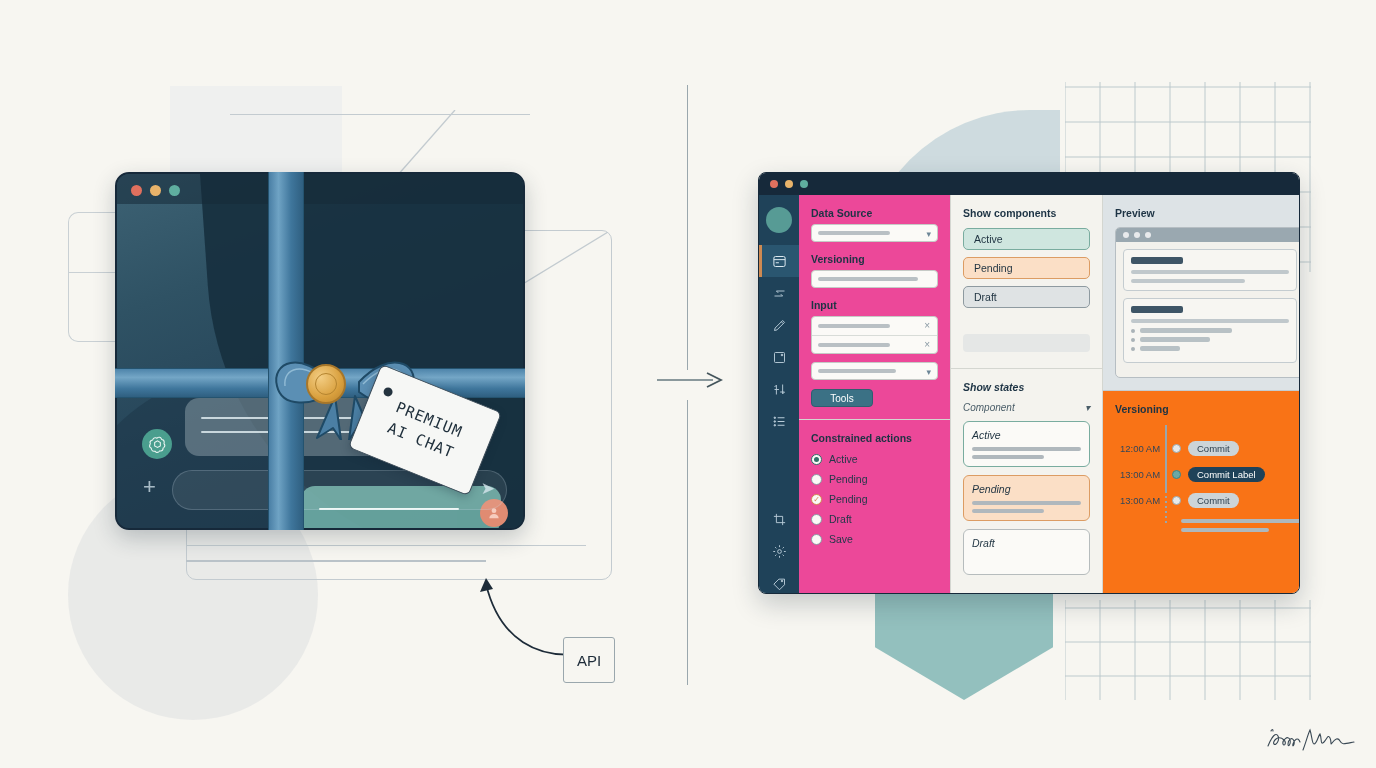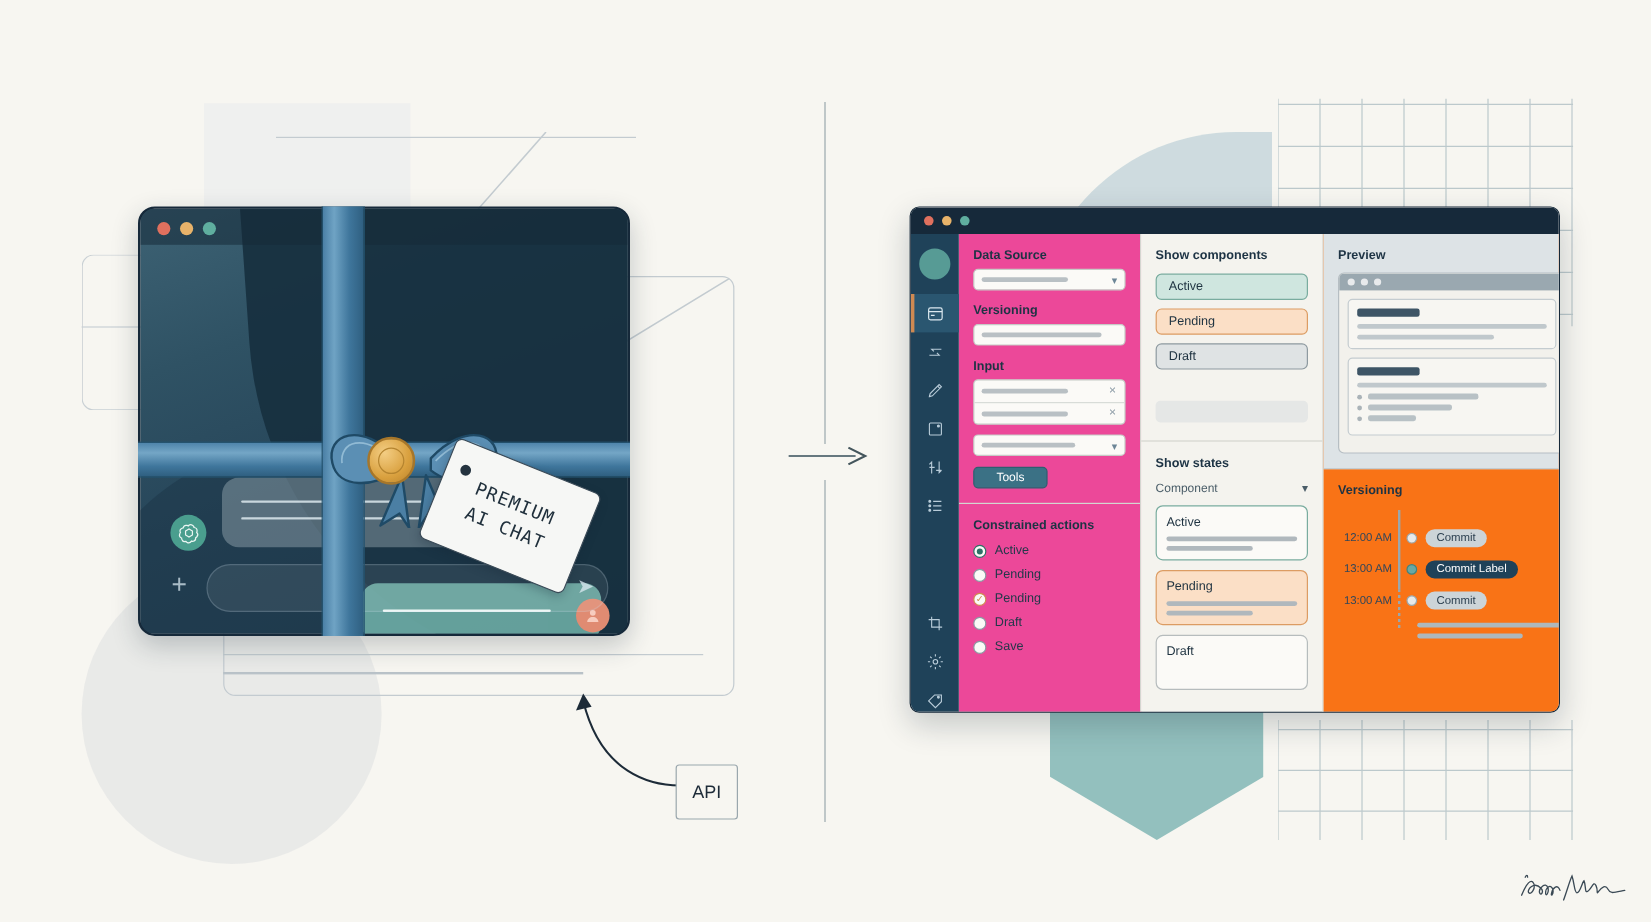--- a/index.html
+++ b/index.html
@@ -195,21 +195,21 @@
     width: 11px; height: 11px; border-radius:50%; border:1.5px solid #8b9aa3; flex:0 0 11px;
     display:flex; align-items:center; justify-content:center; background:#fbfaf7;
   }
   .radio.sel { border-color:#2f7168; }
   .radio.sel::after { content:""; width:5px; height:5px; border-radius:50%; background:#2f7168; }
   .radio.check { border-color:#d08a50; color:#d08a50; font-size: 8px; }
 
   
   .col-comp { width: 152px; flex:0 0 152px; background:#f4f3ee; border-right:1px solid #d4d6d0; display:flex; flex-direction:column; }
   .comp-top { padding: 12px; border-bottom: 1px solid #d4d6d0; flex:1; }
-  .comp-bottom { padding: 12px; }
+  .comp-bottom { padding: 12px; font-style: italic; }
   .chip {
     height: 22px; border-radius: 5px; display:flex; align-items:center; padding: 0 10px;
     font-size: 10.5px; margin-bottom: 7px; color:#1e3240;
   }
   .chip.active { background:#cfe6df; border:1px solid #79ac9f; }
   .chip.pending { background:#fbdfc6; border:1px solid #dc9c63; }
   .chip.draft { background:#dfe3e4; border:1px solid #8e9aa0; }
   .ghostbar { height: 18px; background:#e5e7e6; border-radius:4px; margin-top: 26px; }
   .sel-row { display:flex; align-items:center; justify-content:space-between; font-size:10px; color:#4a5d68; margin: 6px 0 8px; }
   .card { border-radius: 6px; padding: 7px 8px; margin-bottom: 8px; }

